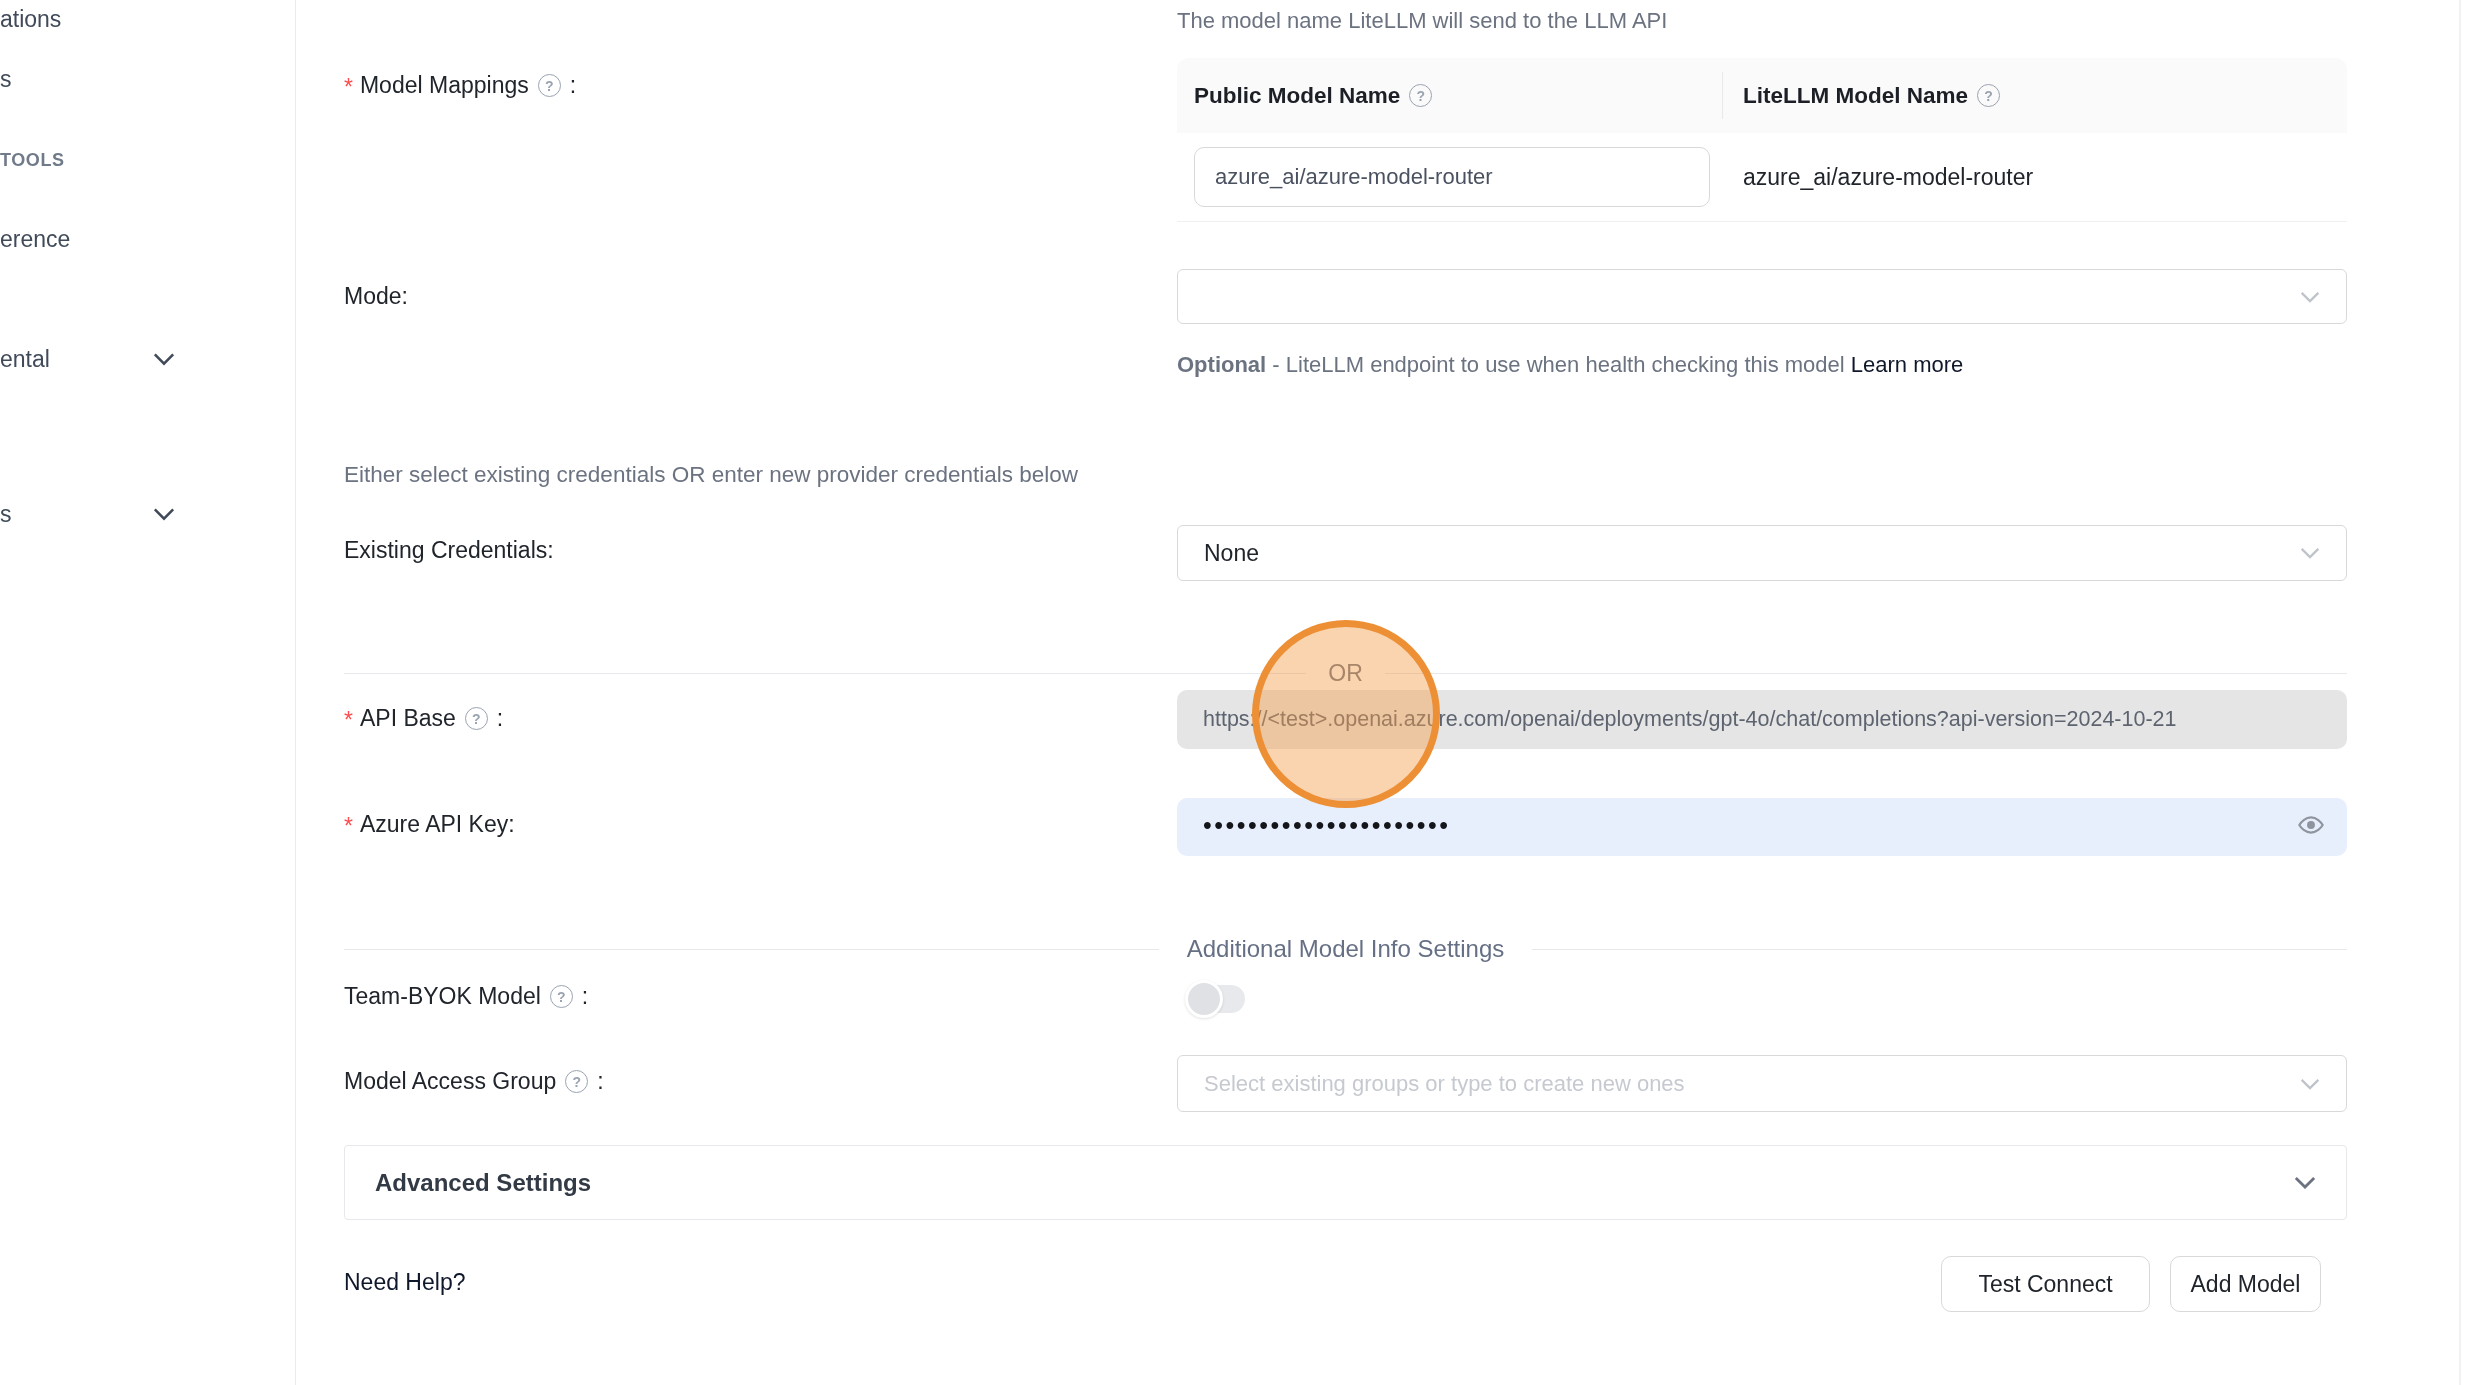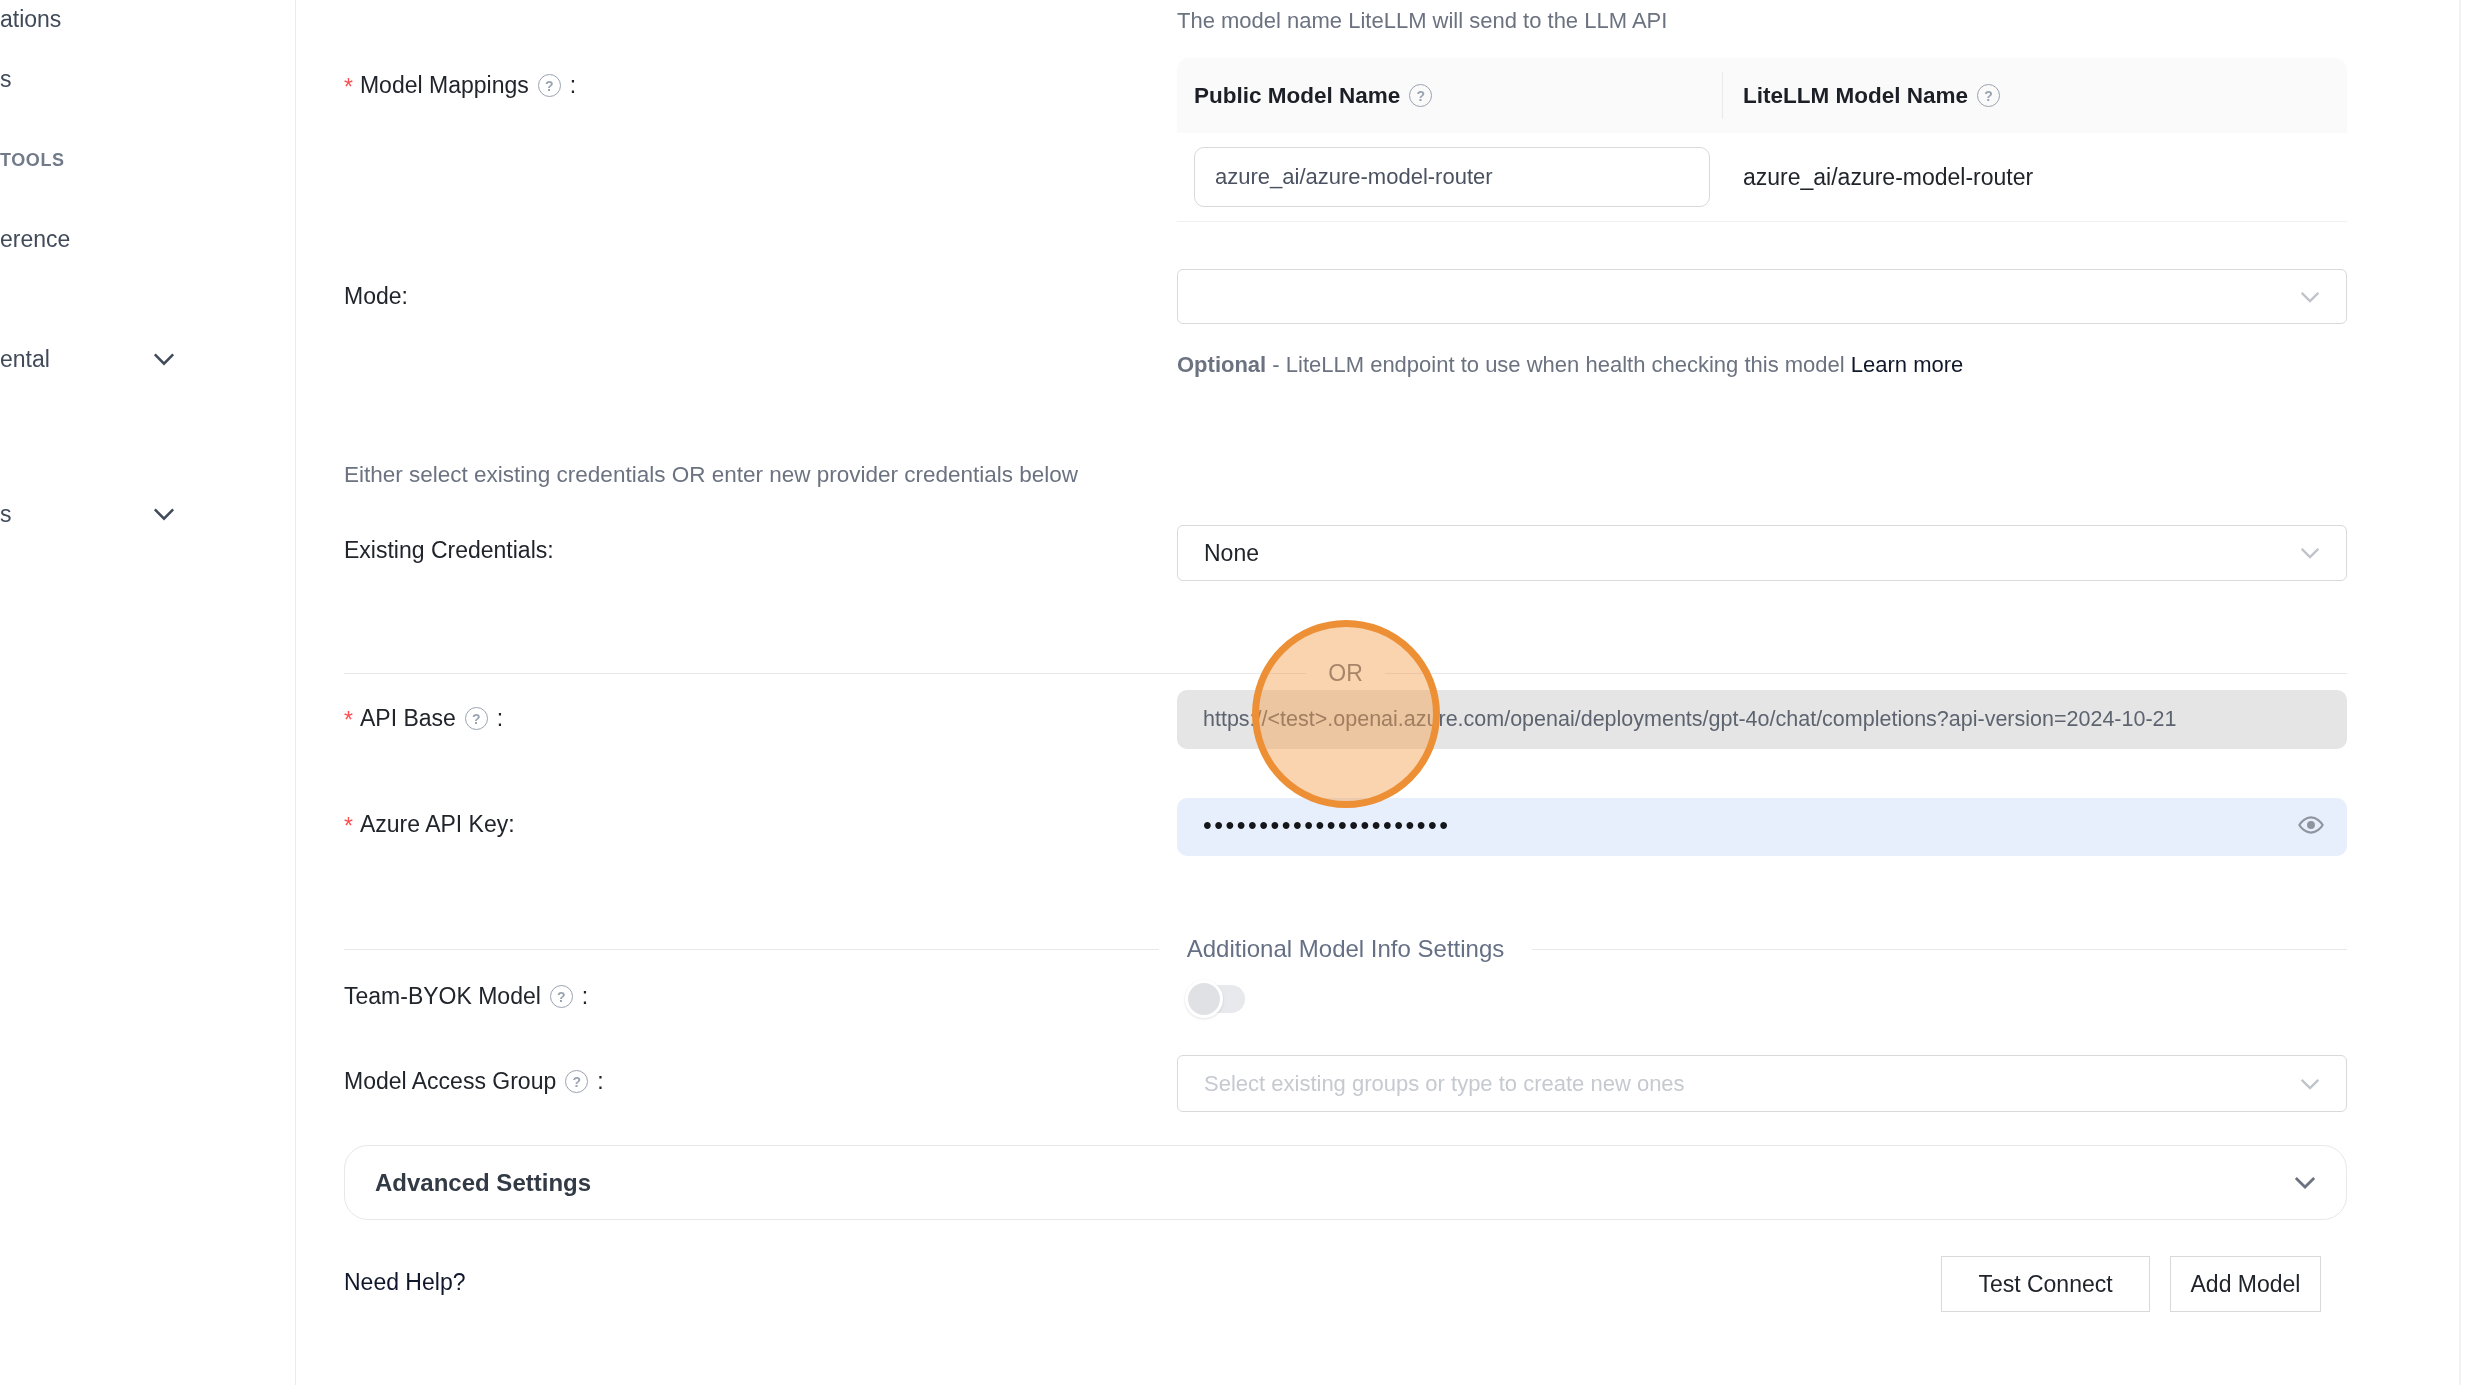--- a/index.html
+++ b/index.html
@@ -58,27 +58,27 @@
     padding:0 64px 0 26px;box-sizing:border-box;}
   .dots{font-size:25px;letter-spacing:2.5px;color:#14161a;transform:translateY(-2px);}
   .eye{position:absolute;right:22px;top:50%;transform:translateY(-50%);color:#8f959e;cursor:pointer;}
 
   
   .toggle{left:1188px;top:985px;width:57px;height:28px;border-radius:15px;background:#e7e9ec;cursor:pointer;}
   .toggle .knob{position:absolute;left:-3px;top:-5px;width:32px;height:32px;border-radius:50%;
     background:#dfe1e5;border:3px solid #fff;box-shadow:0 1px 3px rgba(0,0,0,.12);}
 
   
-  .adv{left:344px;top:1145px;width:2003px;height:75px;border:1px solid #e6e8eb;border-radius:24px;
+  .adv{left:344px;top:1145px;width:2003px;height:75px;border:1px solid #e6e8eb;border-radius:4px;
     background:#fff;display:flex;align-items:center;padding:0 30px;box-sizing:border-box;cursor:pointer;}
   .adv .ttl{font-size:24px;font-weight:700;color:#323a46;}
   .adv .chev{margin-left:auto;color:#6b7280;}
 
   
-  .btn{background:#fff;border:1px solid #d9d9d9;border-radius:0;display:flex;align-items:center;
+  .btn{background:#fff;border:1px solid #d9d9d9;border-radius:10px;display:flex;align-items:center;
     justify-content:center;font-size:23px;font-weight:500;color:#20242b;cursor:pointer;box-sizing:border-box;}
 
   
   .clickring{left:1252px;top:620px;width:188px;height:188px;border-radius:50%;
     border:7px solid #ec8f35;background:rgba(244,158,77,.45);box-sizing:border-box;pointer-events:none;}
 </style>
 </head>
 <body>
 
 <div id="screen">

